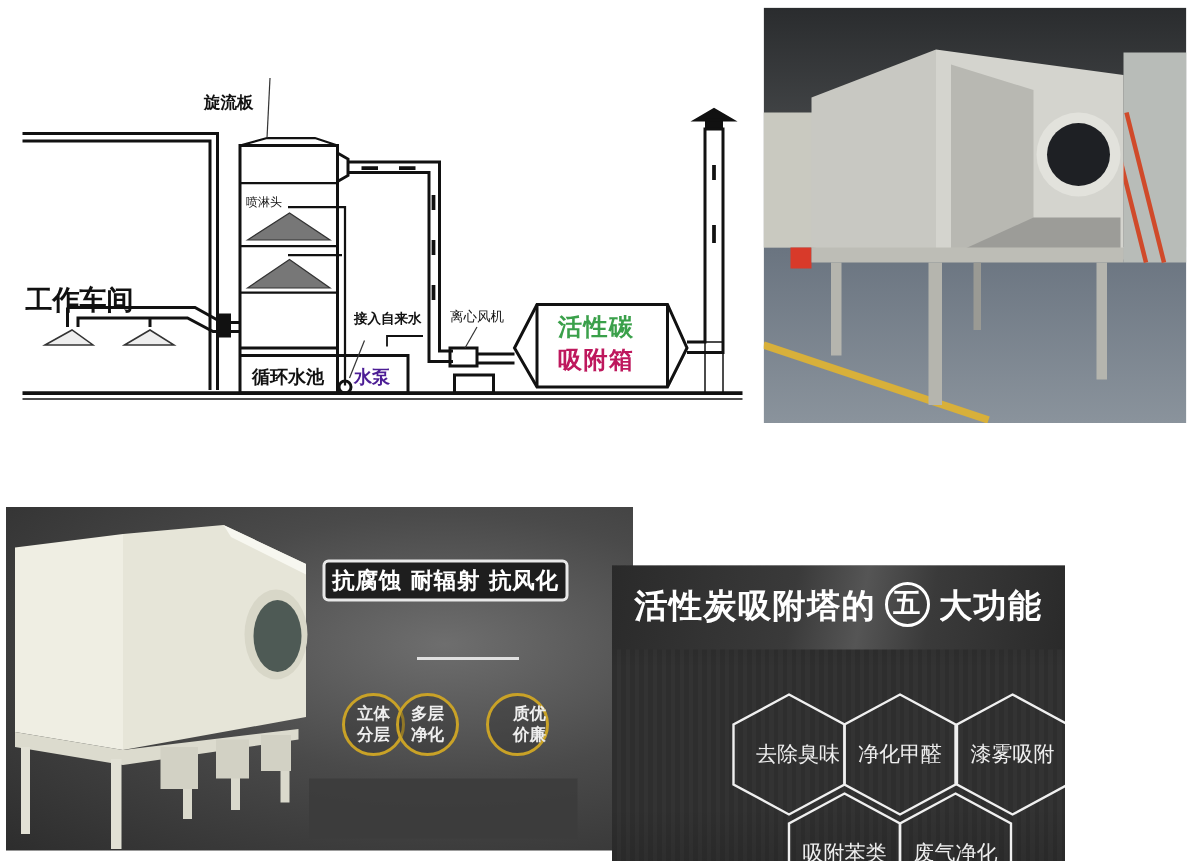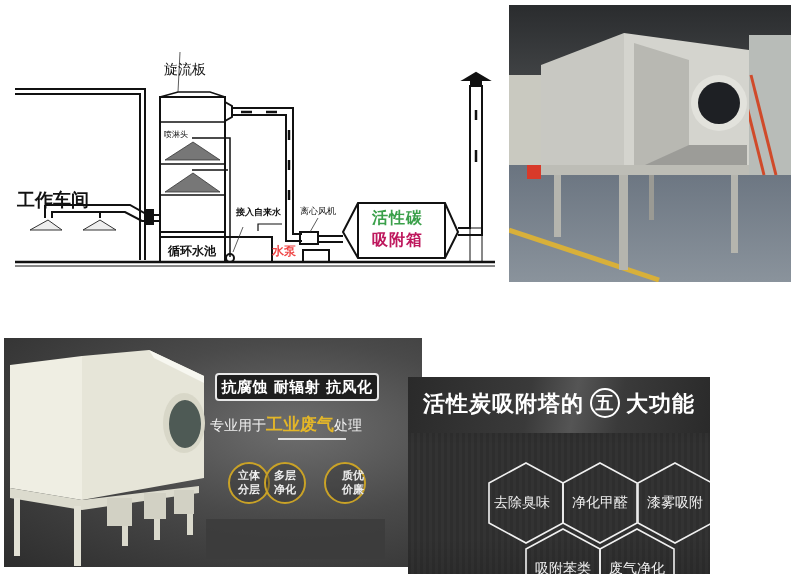--- a/index.html
+++ b/index.html
@@ -104,25 +104,25 @@
 
     <g fill="#eee" stroke="#333" stroke-width="1">
       <path d="M30 190 L48 180 L62 190 Z"></path>
       <path d="M83 190 L100 180 L116 190 Z"></path>
     </g>
     <line x1="180" y1="12" x2="178" y2="52" stroke="#333" stroke-width="0.8"></line>
     <line x1="243" y1="187" x2="233" y2="212" stroke="#333" stroke-width="0.8"></line>
     <line x1="318" y1="178" x2="310" y2="192" stroke="#333" stroke-width="0.8"></line>
   </svg>
   <div class="abs" style="left:17px;top:113px;font-size:18px;font-weight:bold;color:#111;white-space:nowrap;margin-top:35px;">工作车间</div>
-  <div class="abs" style="left:164px;top:21px;font-size:14px;font-weight:normal;color:#111;white-space:nowrap;">旋流板</div>
+  <div class="abs" style="left:136px;top:21px;font-size:11px;font-weight:bold;color:#111;white-space:nowrap;">旋流板</div>
   <div class="abs" style="left:164px;top:89px;font-size:8px;color:#111;white-space:nowrap;">喷淋头</div>
   <div class="abs" style="left:236px;top:166px;font-size:9px;font-weight:bold;color:#111;white-space:nowrap;">接入自来水</div>
   <div class="abs" style="left:168px;top:203px;font-size:12px;font-weight:bold;color:#111;white-space:nowrap;">循环水池</div>
-  <div class="abs" style="left:236px;top:203px;font-size:12px;font-weight:bold;color:#ef4444;white-space:nowrap;margin-left:36px;">水泵</div>
+  <div class="abs" style="left:236px;top:203px;font-size:12px;font-weight:bold;color:#4c1d95;white-space:nowrap;">水泵</div>
   <div class="abs" style="left:300px;top:165px;font-size:9px;font-weight:normal;color:#111;white-space:nowrap;">离心风机</div>
   <div class="abs" style="left:372px;top:168px;font-size:16px;font-weight:bold;color:#3aa04a;white-space:nowrap;letter-spacing:1px;">活性碳</div>
   <div class="abs" style="left:372px;top:190px;font-size:16px;font-weight:bold;color:#be185d;white-space:nowrap;letter-spacing:1px;">吸附箱</div>
 </div>
 
 <div id="photo" class="abs">
   <svg viewBox="0 0 282 277" preserveAspectRatio="none">
     <defs>
       <linearGradient id="ceil" x1="0" y1="0" x2="0" y2="1">
           <stop offset="0" stop-color="#2a2c2e"></stop>
@@ -168,23 +168,20 @@
     <rect x="10" y="160" width="6" height="58" fill="#e2e1d5"></rect>
     <rect x="70" y="168" width="7" height="60" fill="#e2e1d5"></rect>
     <rect x="118" y="162" width="6" height="46" fill="#dad9cc"></rect>
     <rect x="150" y="158" width="6" height="44" fill="#dad9cc"></rect>
     <rect x="183" y="155" width="6" height="42" fill="#dad9cc"></rect>
     <rect x="103" y="160" width="25" height="28" fill="#d2d1c4"></rect>
     <rect x="140" y="155" width="22" height="26" fill="#d2d1c4"></rect>
     <rect x="170" y="152" width="20" height="24" fill="#d2d1c4"></rect>
   </svg>
   <div class="tagbox">抗腐蚀 耐辐射 抗风化</div>
-  <div class="usage">
-    <span>专业用于</span><span class="hl">工业废气</span><span>处理</span>
-  </div>
   <div class="usage-line"></div>
 
   <div class="circle" style="left:224px;top:124px;">
     <div>
         <div>立体</div>
         <div>分层</div>
       </div>
   </div>
   <div class="circle" style="left:260px;top:124px;">
     <div>
@@ -210,18 +207,18 @@
   </div>
   <svg class="hex" viewBox="0 0 382 230">
     <g fill="none" stroke="#f0f0f0" stroke-width="1.6">
       <path d="M118 86 L155 106 L155 146 L118 166 L81 146 L81 106 Z"></path>
       <path d="M192 86 L229 106 L229 146 L192 166 L155 146 L155 106 Z"></path>
       <path d="M267 86 L304 106 L304 146 L267 166 L230 146 L230 106 Z"></path>
       <path d="M155 152 L192 172 L192 212 L155 232 L118 212 L118 172 Z"></path>
       <path d="M229 152 L266 172 L266 212 L229 232 L192 212 L192 172 Z"></path>
     </g>
   </svg>
-  <div class="hexlbl" style="left:78px;top:117px;">去除臭味</div>
+  <div class="hexlbl" style="left:88px;top:117px;">去除臭味</div>
   <div class="hexlbl" style="left:156px;top:117px;">净化甲醛</div>
   <div class="hexlbl" style="left:231px;top:117px;">漆雾吸附</div>
   <div class="hexlbl" style="left:119px;top:183px;">吸附苯类</div>
   <div class="hexlbl" style="left:193px;top:183px;">废气净化</div>
 </div>
 
 </body></html>

